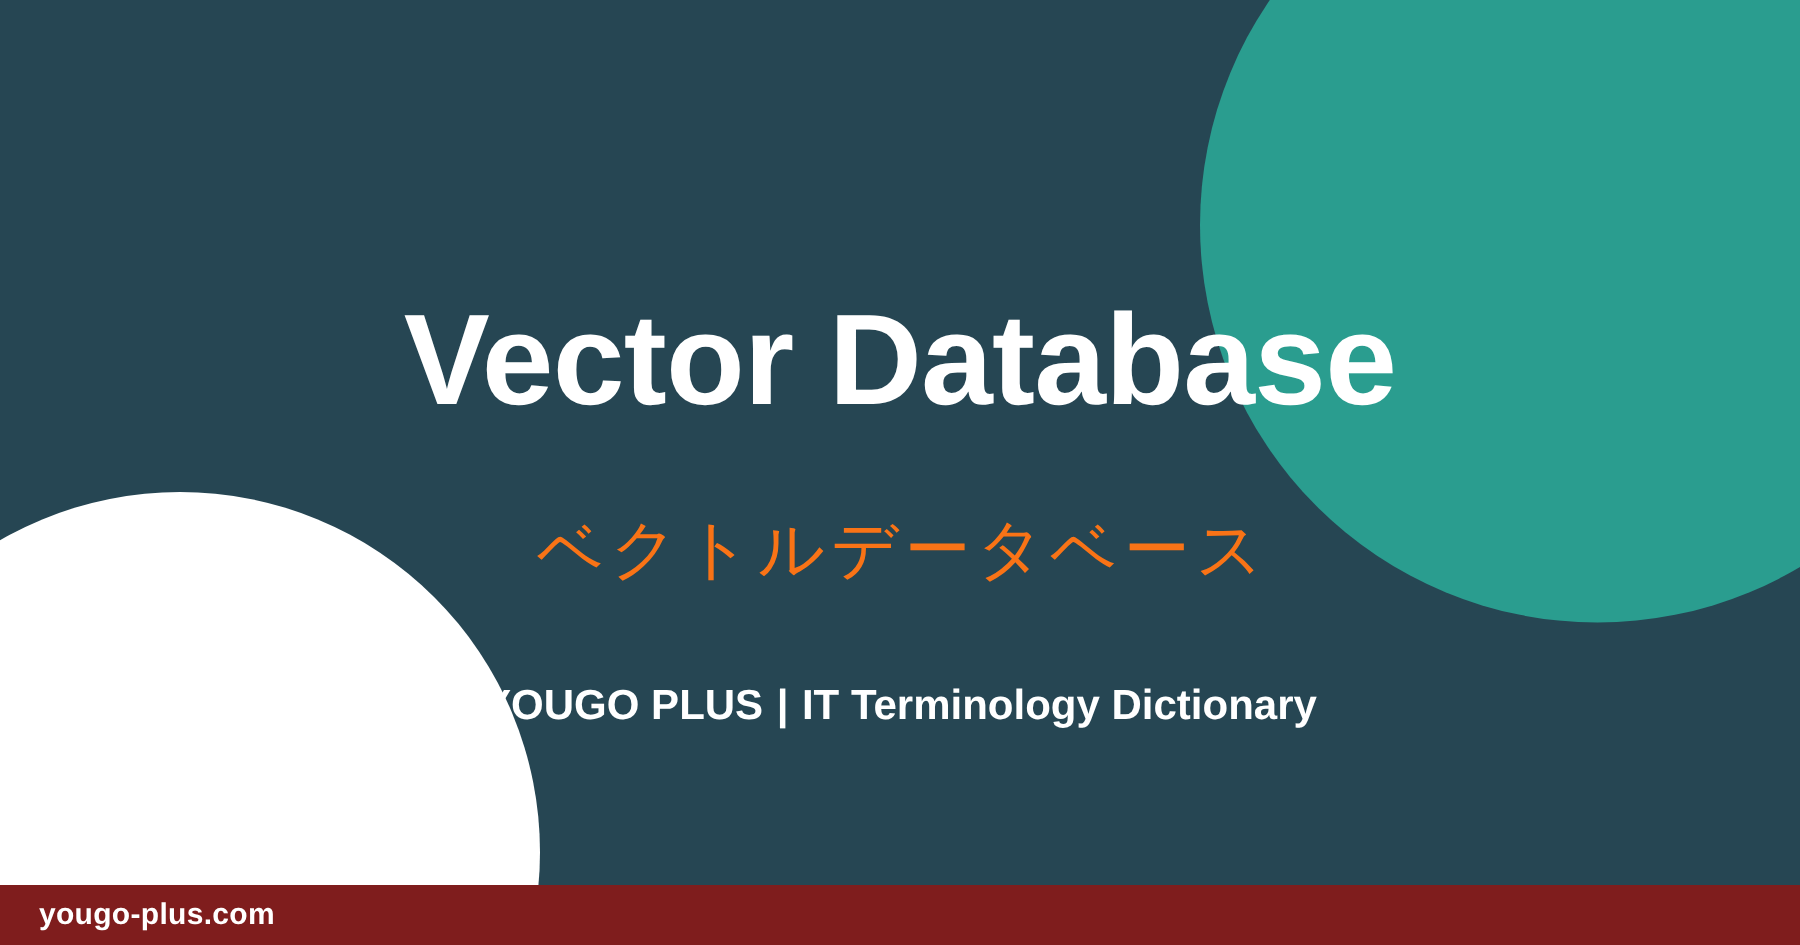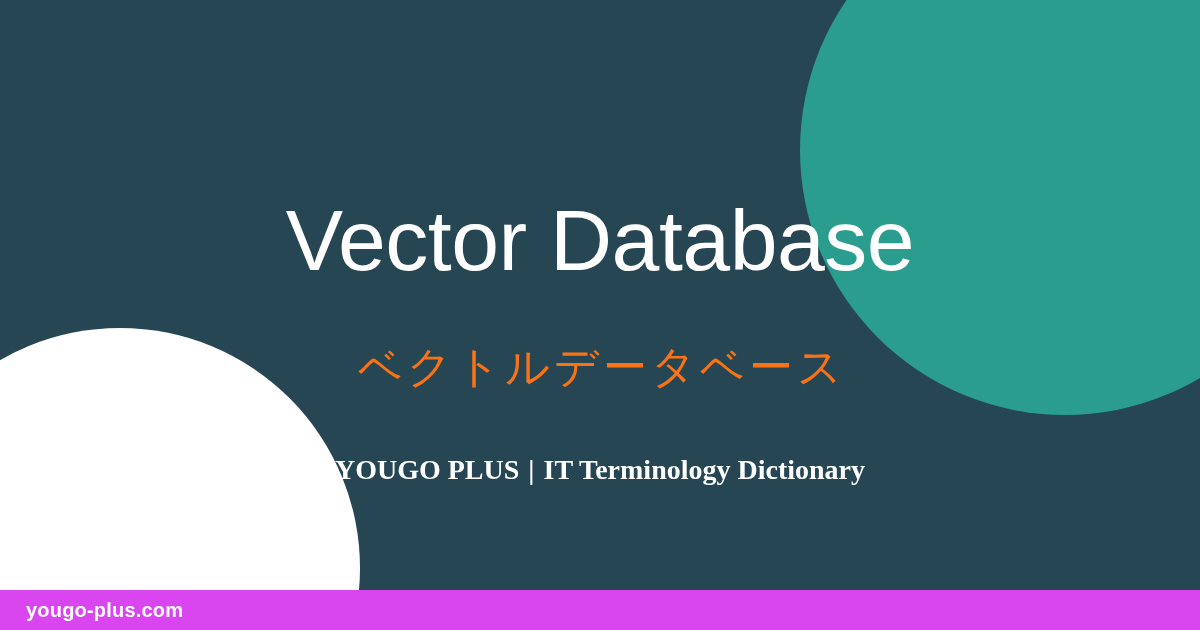--- a/index.html
+++ b/index.html
@@ -61,21 +61,21 @@
     justify-content:flex-start;
     text-align:center;
     pointer-events:none;
   }
 
   #title {
     position:absolute;
     left:0; right:0;
     top:195px;
     font-size:86px;
-    font-weight:normal;
+    font-weight:bold;
     line-height:1.05;
     color:#FFFFFF;
     letter-spacing:-0.5px;
     white-space:nowrap;
   }
 
   #subtitle {
     position:absolute;
     left:0; right:0;
     top:341px;
@@ -90,35 +90,34 @@
 
   #tagline {
     position:absolute;
     left:0; right:0;
     top:452px;
     font-size:28px;
     font-weight:bold;
     line-height:1.25;
     color:#FFFFFF;
     white-space:nowrap;
-    font-family:Liberation Serif, serif;
   }
   #tagline .sep {
     display:inline-block;
     padding:0 9px;
   }
 
   
   #footer-bar {
     position:absolute;
     left:0;
     top:590px;
     width:1200px;
     height:40px;
-    background:#d946ef;
+    background:#7f1d1d;
     z-index:3;
     display:flex;
     align-items:center;
   }
 
   #footer-domain {
     margin-left:26px;
     font-size:20px;
     font-weight:bold;
     color:#FFFFFF;

